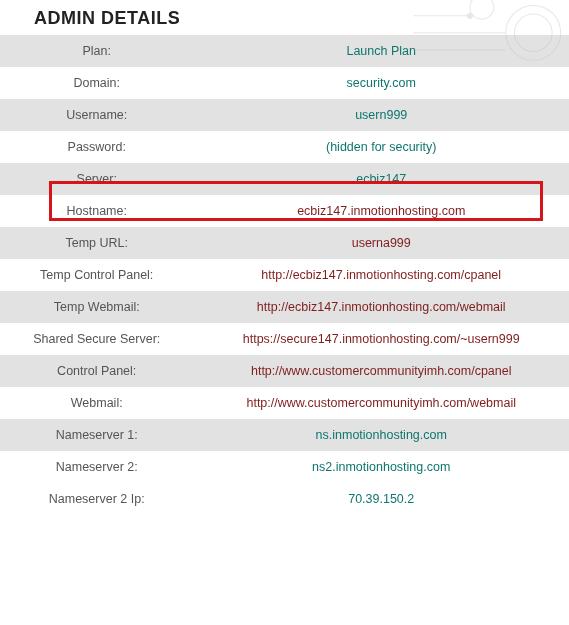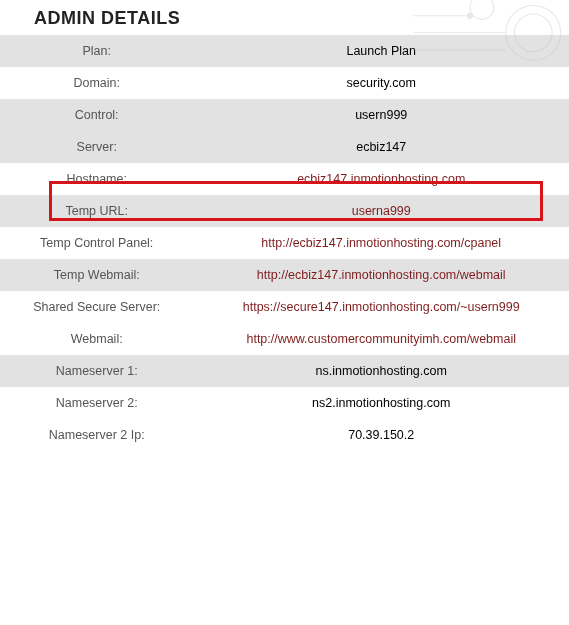--- a/index.html
+++ b/index.html
@@ -47,21 +47,21 @@
     white-space: nowrap;
     overflow: hidden;
     text-overflow: ellipsis;
   }
   .label-cell {
     width: 34%;
     color: #555;
   }
   .value-cell {
     width: 66%;
-    color: #000000;
+    color: #0f766e;
   }
   .value-cell.link a,
   .value-cell.link {
     color: #7f1d1d;
     text-decoration: none;
   }
   .highlight-box {
     position: absolute;
     border: 3px solid #d6151a;
     pointer-events: none;
@@ -92,22 +92,26 @@
   <tbody id="table-body">
       <tr class="row odd">
         <td class="cell label-cell">Plan:</td>
         <td class="cell value-cell">Launch Plan</td>
       </tr>
       <tr class="row even">
         <td class="cell label-cell">Domain:</td>
         <td class="cell value-cell">security.com</td>
       </tr>
       <tr class="row odd">
-        <td class="cell label-cell">Control:</td>
+        <td class="cell label-cell">Username:</td>
         <td class="cell value-cell">usern999</td>
+      </tr>
+      <tr class="row even">
+        <td class="cell label-cell">Password:</td>
+        <td class="cell value-cell">(hidden for security)</td>
       </tr>
       <tr class="row odd">
         <td class="cell label-cell">Server:</td>
         <td class="cell value-cell">ecbiz147</td>
       </tr>
       <tr class="row even">
         <td class="cell label-cell">Hostname:</td>
         <td class="cell value-cell link"><a href="#">ecbiz147.inmotionhosting.com</a></td>
       </tr>
       <tr class="row odd">
@@ -119,20 +123,24 @@
         <td class="cell value-cell link"><a href="#">http://ecbiz147.inmotionhosting.com/cpanel</a></td>
       </tr>
       <tr class="row odd">
         <td class="cell label-cell">Temp Webmail:</td>
         <td class="cell value-cell link"><a href="#">http://ecbiz147.inmotionhosting.com/webmail</a></td>
       </tr>
       <tr class="row even">
         <td class="cell label-cell">Shared Secure Server:</td>
         <td class="cell value-cell link"><a href="#">https://secure147.inmotionhosting.com/~usern999</a></td>
       </tr>
+      <tr class="row odd">
+        <td class="cell label-cell">Control Panel:</td>
+        <td class="cell value-cell link"><a href="#">http://www.customercommunityimh.com/cpanel</a></td>
+      </tr>
       <tr class="row even">
         <td class="cell label-cell">Webmail:</td>
         <td class="cell value-cell link"><a href="#">http://www.customercommunityimh.com/webmail</a></td>
       </tr>
       <tr class="row odd">
         <td class="cell label-cell">Nameserver 1:</td>
         <td class="cell value-cell">ns.inmotionhosting.com</td>
       </tr>
       <tr class="row even">
         <td class="cell label-cell">Nameserver 2:</td>

